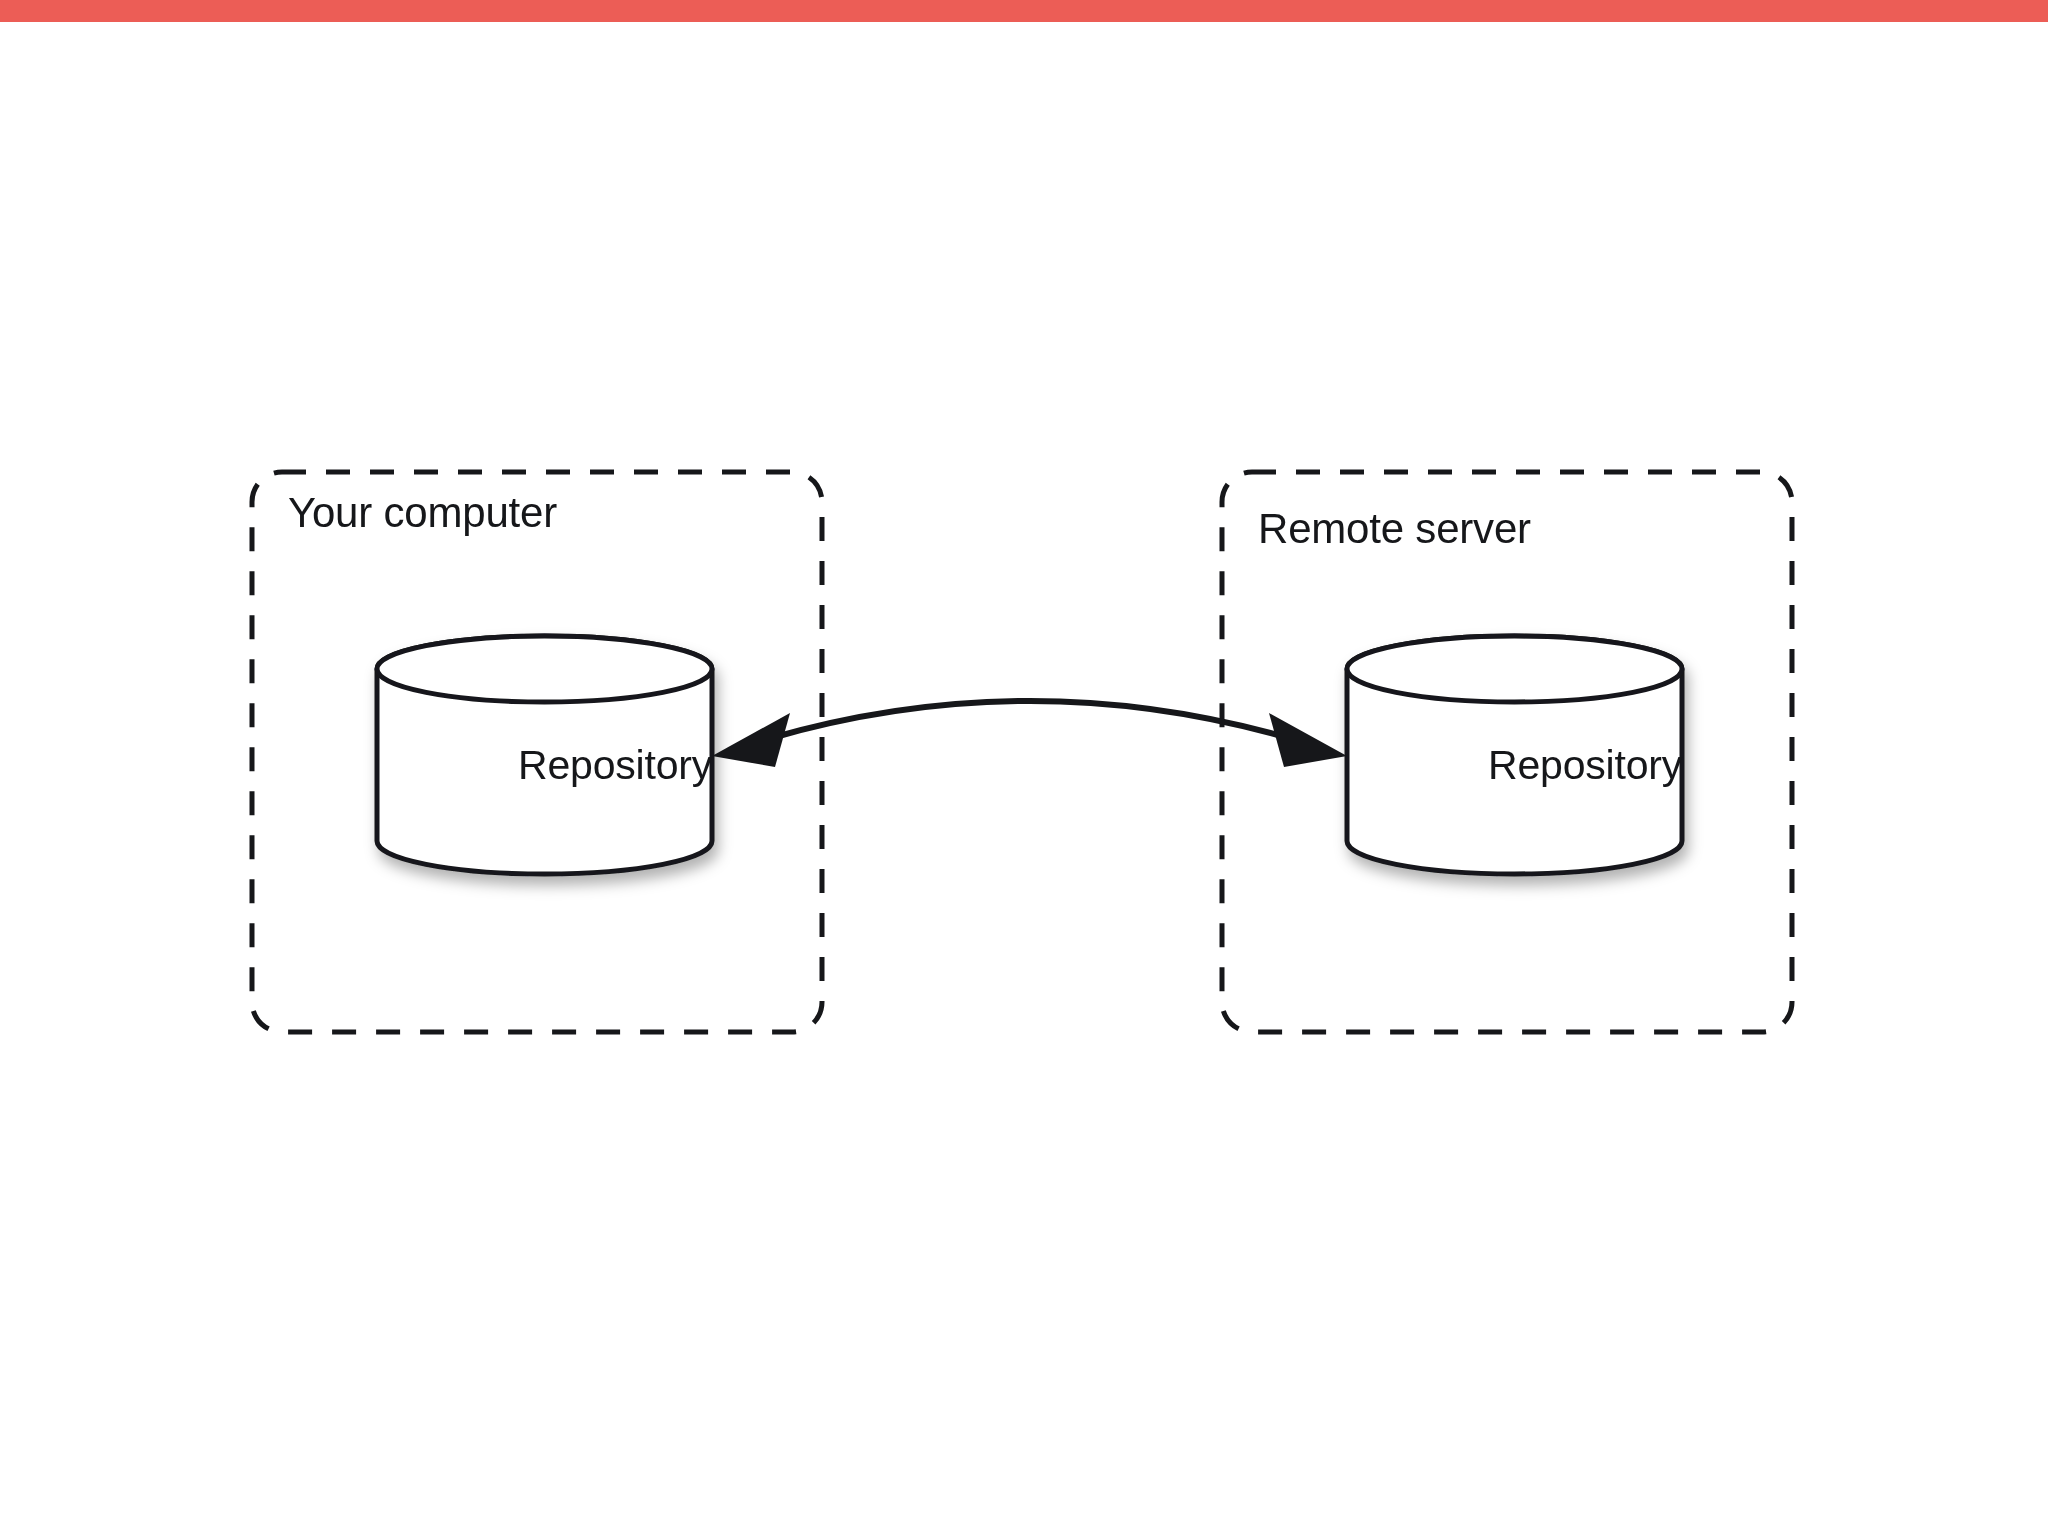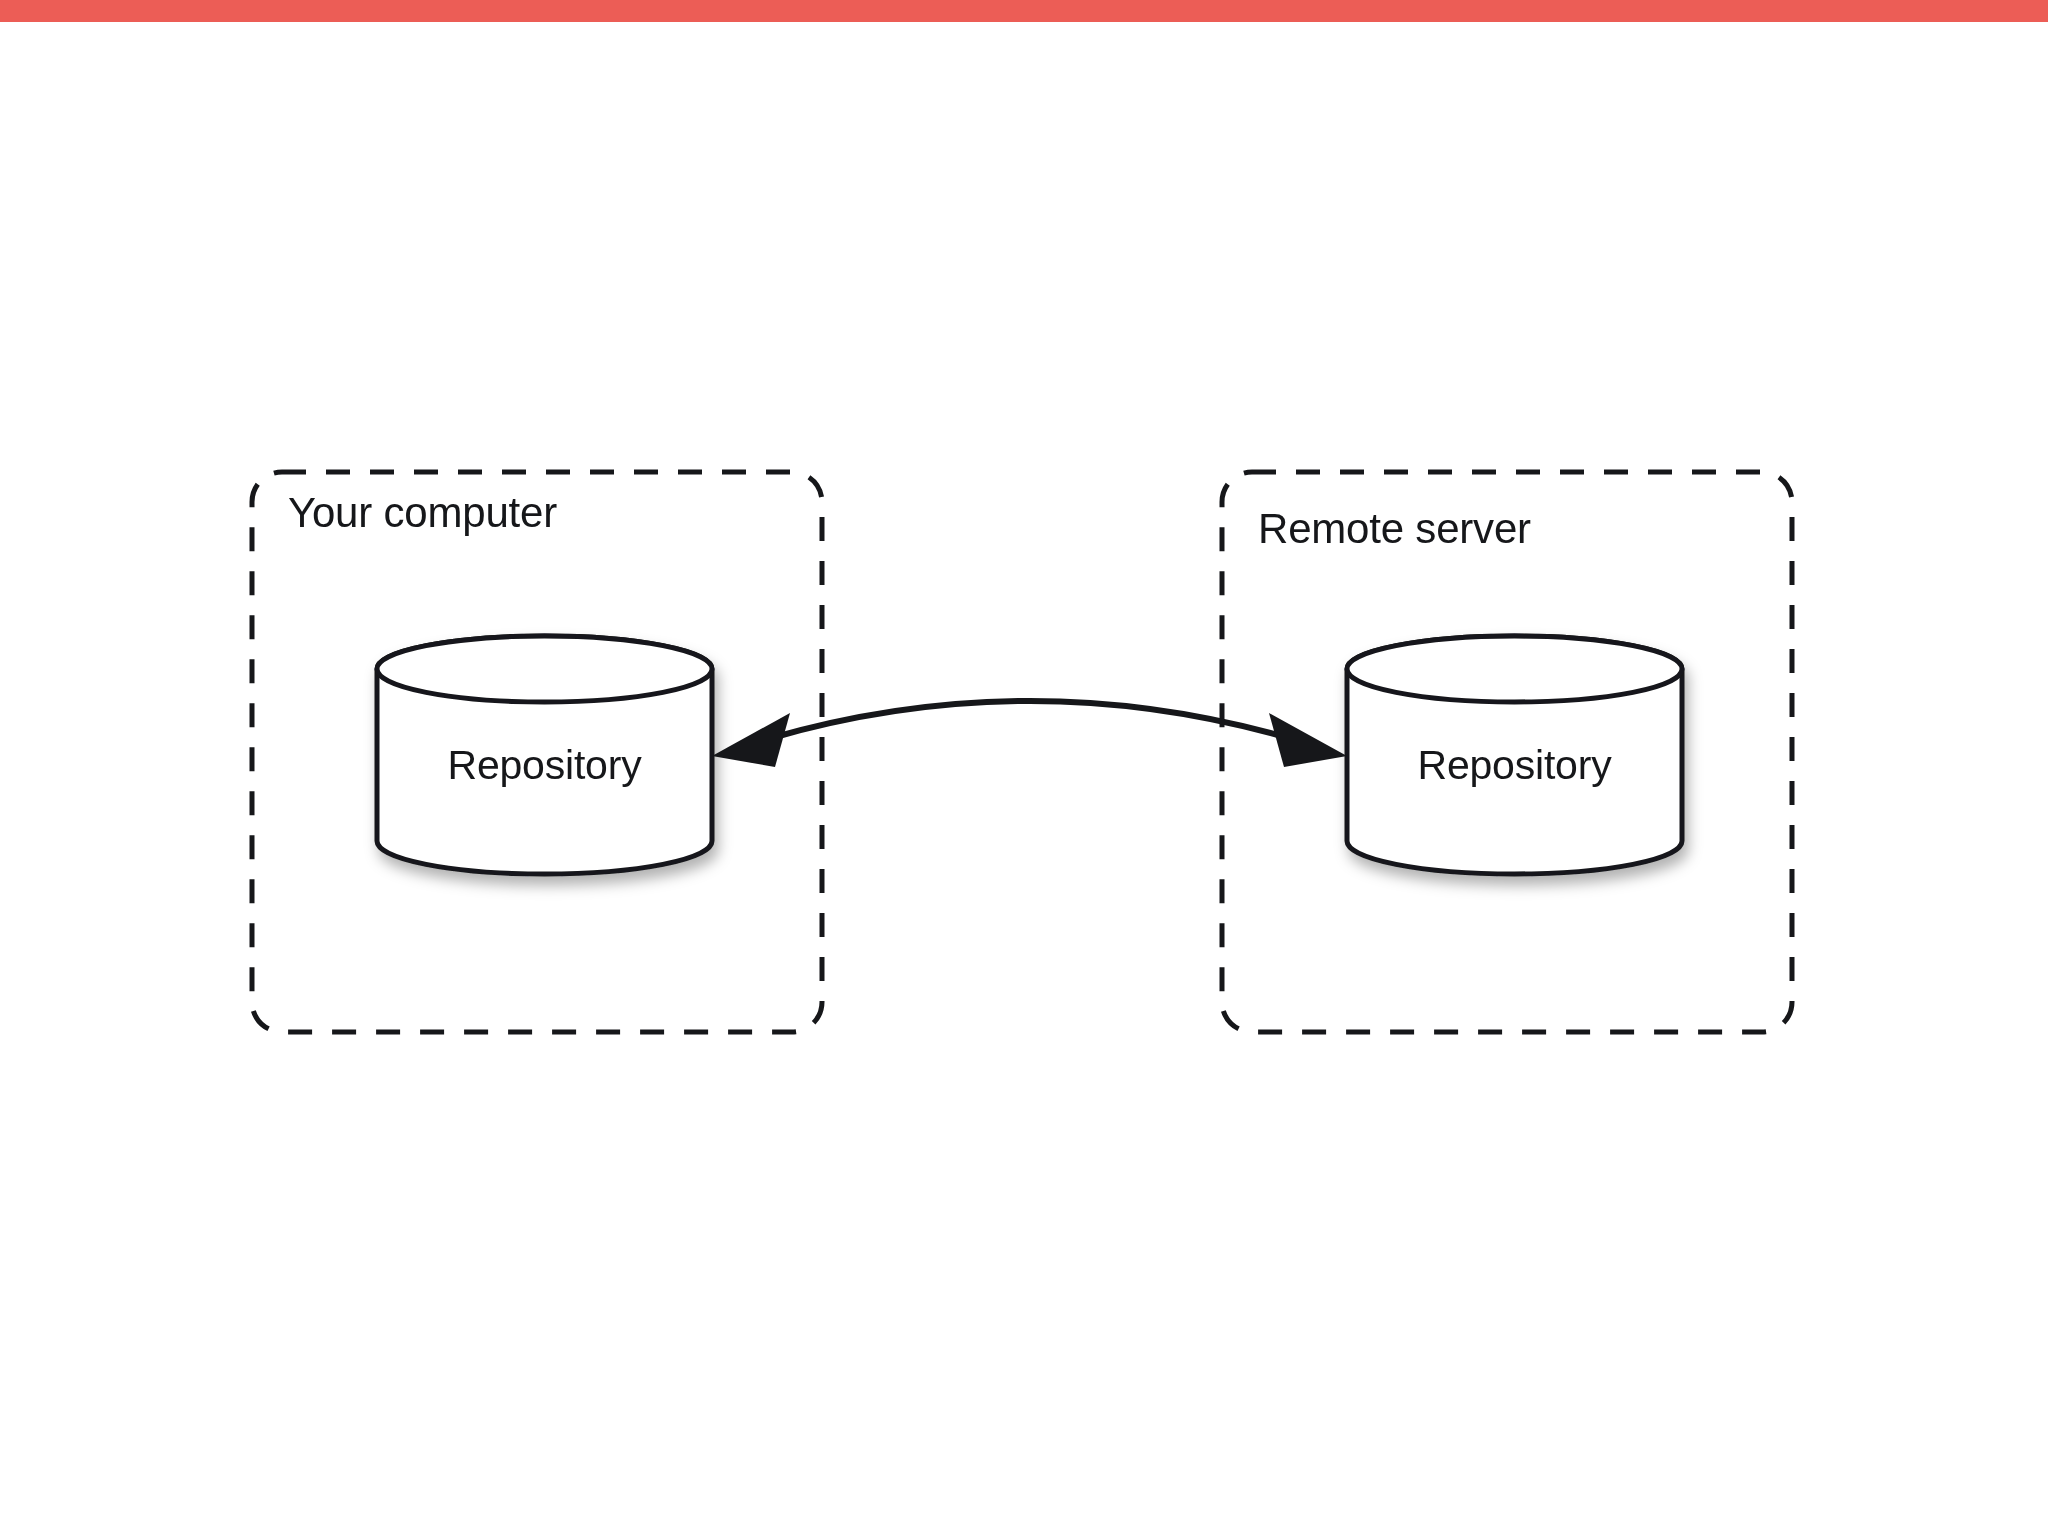--- a/index.html
+++ b/index.html
@@ -49,21 +49,21 @@
   #zone-label-remote { left: 1258px; top: 508px; }
 
   .cylinder-label {
     position: absolute;
     font-family: "Liberation Sans", sans-serif;
     font-size: 41px;
     color: #16171a;
     letter-spacing: -0.2px;
     white-space: nowrap;
     line-height: 1;
-    text-align: center;
+    text-align: right;
   }
   #cylinder-label-local  { left: 377px;  top: 745px; width: 335px; }
   #cylinder-label-remote { left: 1347px; top: 745px; width: 335px; }
 </style>
 </head>
 <body>
 
 <div id="slide">
 
   <div id="accent-bar"></div>

